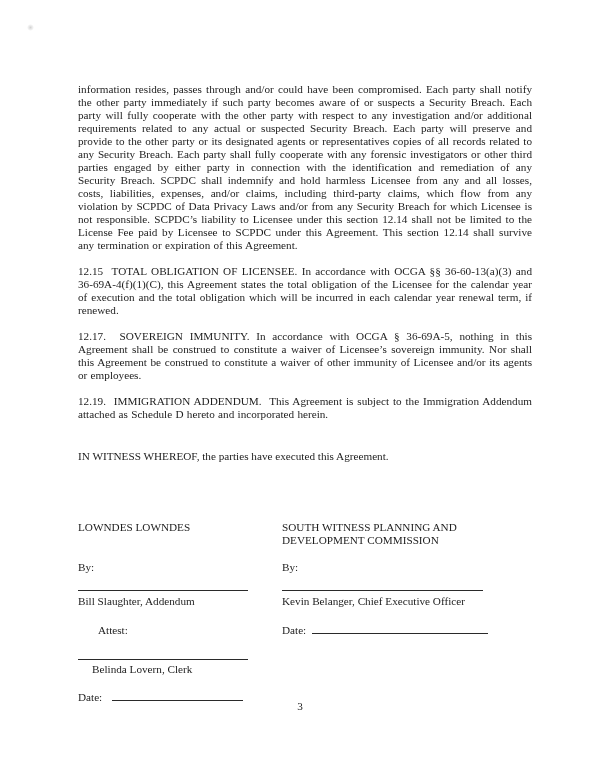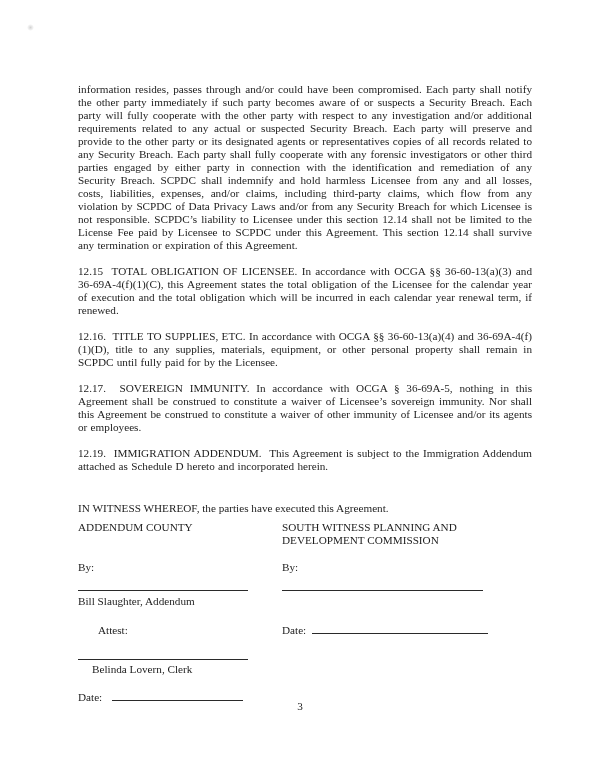--- a/index.html
+++ b/index.html
@@ -67,44 +67,44 @@
 </head>
 <body>
 
 <div class="page">
 
   <div class="speck"></div>
 
   <div class="content">
     <p class="body-para">information resides, passes through and/or could have been compromised. Each party shall notify the other party immediately if such party becomes aware of or suspects a Security Breach. Each party will fully cooperate with the other party with respect to any investigation and/or additional requirements related to any actual or suspected Security Breach. Each party will preserve and provide to the other party or its designated agents or representatives copies of all records related to any Security Breach. Each party shall fully cooperate with any forensic investigators or other third parties engaged by either party in connection with the identification and remediation of any Security Breach. SCPDC shall indemnify and hold harmless Licensee from any and all losses, costs, liabilities, expenses, and/or claims, including third-party claims, which flow from any violation by SCPDC of Data Privacy Laws and/or from any Security Breach for which Licensee is not responsible. SCPDC’s liability to Licensee under this section 12.14 shall not be limited to the License Fee paid by Licensee to SCPDC under this Agreement. This section 12.14 shall survive any termination or expiration of this Agreement.</p>
     <p class="body-para">12.15&nbsp; TOTAL OBLIGATION OF LICENSEE. In accordance with OCGA §§ 36-60-13(a)(3) and 36-69A-4(f)(1)(C), this Agreement states the total obligation of the Licensee for the calendar year of execution and the total obligation which will be incurred in each calendar year renewal term, if renewed.</p>
-    <p class="body-para">12.16.&nbsp; TITLE TO SUPPLIES, ETC. In accordance with OCGA §§ 36-60-13(a)(4) and 36-69A-4(f)(1)(D), title to any supplies, materials, equipment, or other personal property shall remain in SCPDC until fully paid for by the Licensee.</p>
     <p class="body-para">12.17.&nbsp; SOVEREIGN IMMUNITY. In accordance with OCGA § 36-69A-5, nothing in this Agreement shall be construed to constitute a waiver of Licensee’s sovereign immunity. Nor shall this Agreement be construed to constitute a waiver of other immunity of Licensee and/or its agents or employees.</p>
     <p class="body-para">12.19.&nbsp; IMMIGRATION ADDENDUM.&nbsp; This Agreement is subject to the Immigration Addendum attached as Schedule D hereto and incorporated herein.</p>
     <p class="witness">IN WITNESS WHEREOF, the parties have executed this Agreement.</p>
   </div>
 
-  <div class="sig" style="left:78px; top:521px;">ADDENDUM COUNTY</div>
+  <div class="sig" style="left:78px; top:521px;">LOWNDES LOWNDES</div>
   <div class="sig" style="left:78px; top:561px;">By:</div>
   <div class="sig-line" style="left:78px; top:590px; width:170px;"></div>
   <div class="sig" style="left:78px; top:595px;">Bill Slaughter, Addendum</div>
   <div class="sig" style="left:78px; top:624px;margin-left:20px;">Attest:</div>
   <div class="sig-line" style="left:78px; top:659px; width:170px;"></div>
   <div class="sig" style="left:92px; top:663px;">Belinda Lovern, Clerk</div>
   <div class="sig" style="left:78px; top:691px;">
     <span>Date:</span>
     <span class="uline" style="width:131px; margin-left:7px;"></span>
   </div>
 
   <div class="sig" style="left:282px; top:521px;">
     <span style="display:block;">SOUTH WITNESS PLANNING AND</span>
     <span style="display:block;">DEVELOPMENT COMMISSION</span>
   </div>
   <div class="sig" style="left:282px; top:561px;">By:</div>
   <div class="sig-line" style="left:282px; top:590px; width:201px;"></div>
+  <div class="sig" style="left:282px; top:595px;">Kevin Belanger, Chief Executive Officer</div>
   <div class="sig" style="left:282px; top:624px;">
     <span>Date:</span>
     <span class="uline" style="width:176px; margin-left:3px;"></span>
   </div>
 
   <div class="page-number">3</div>
 
 </div>
 
 </body></html>

